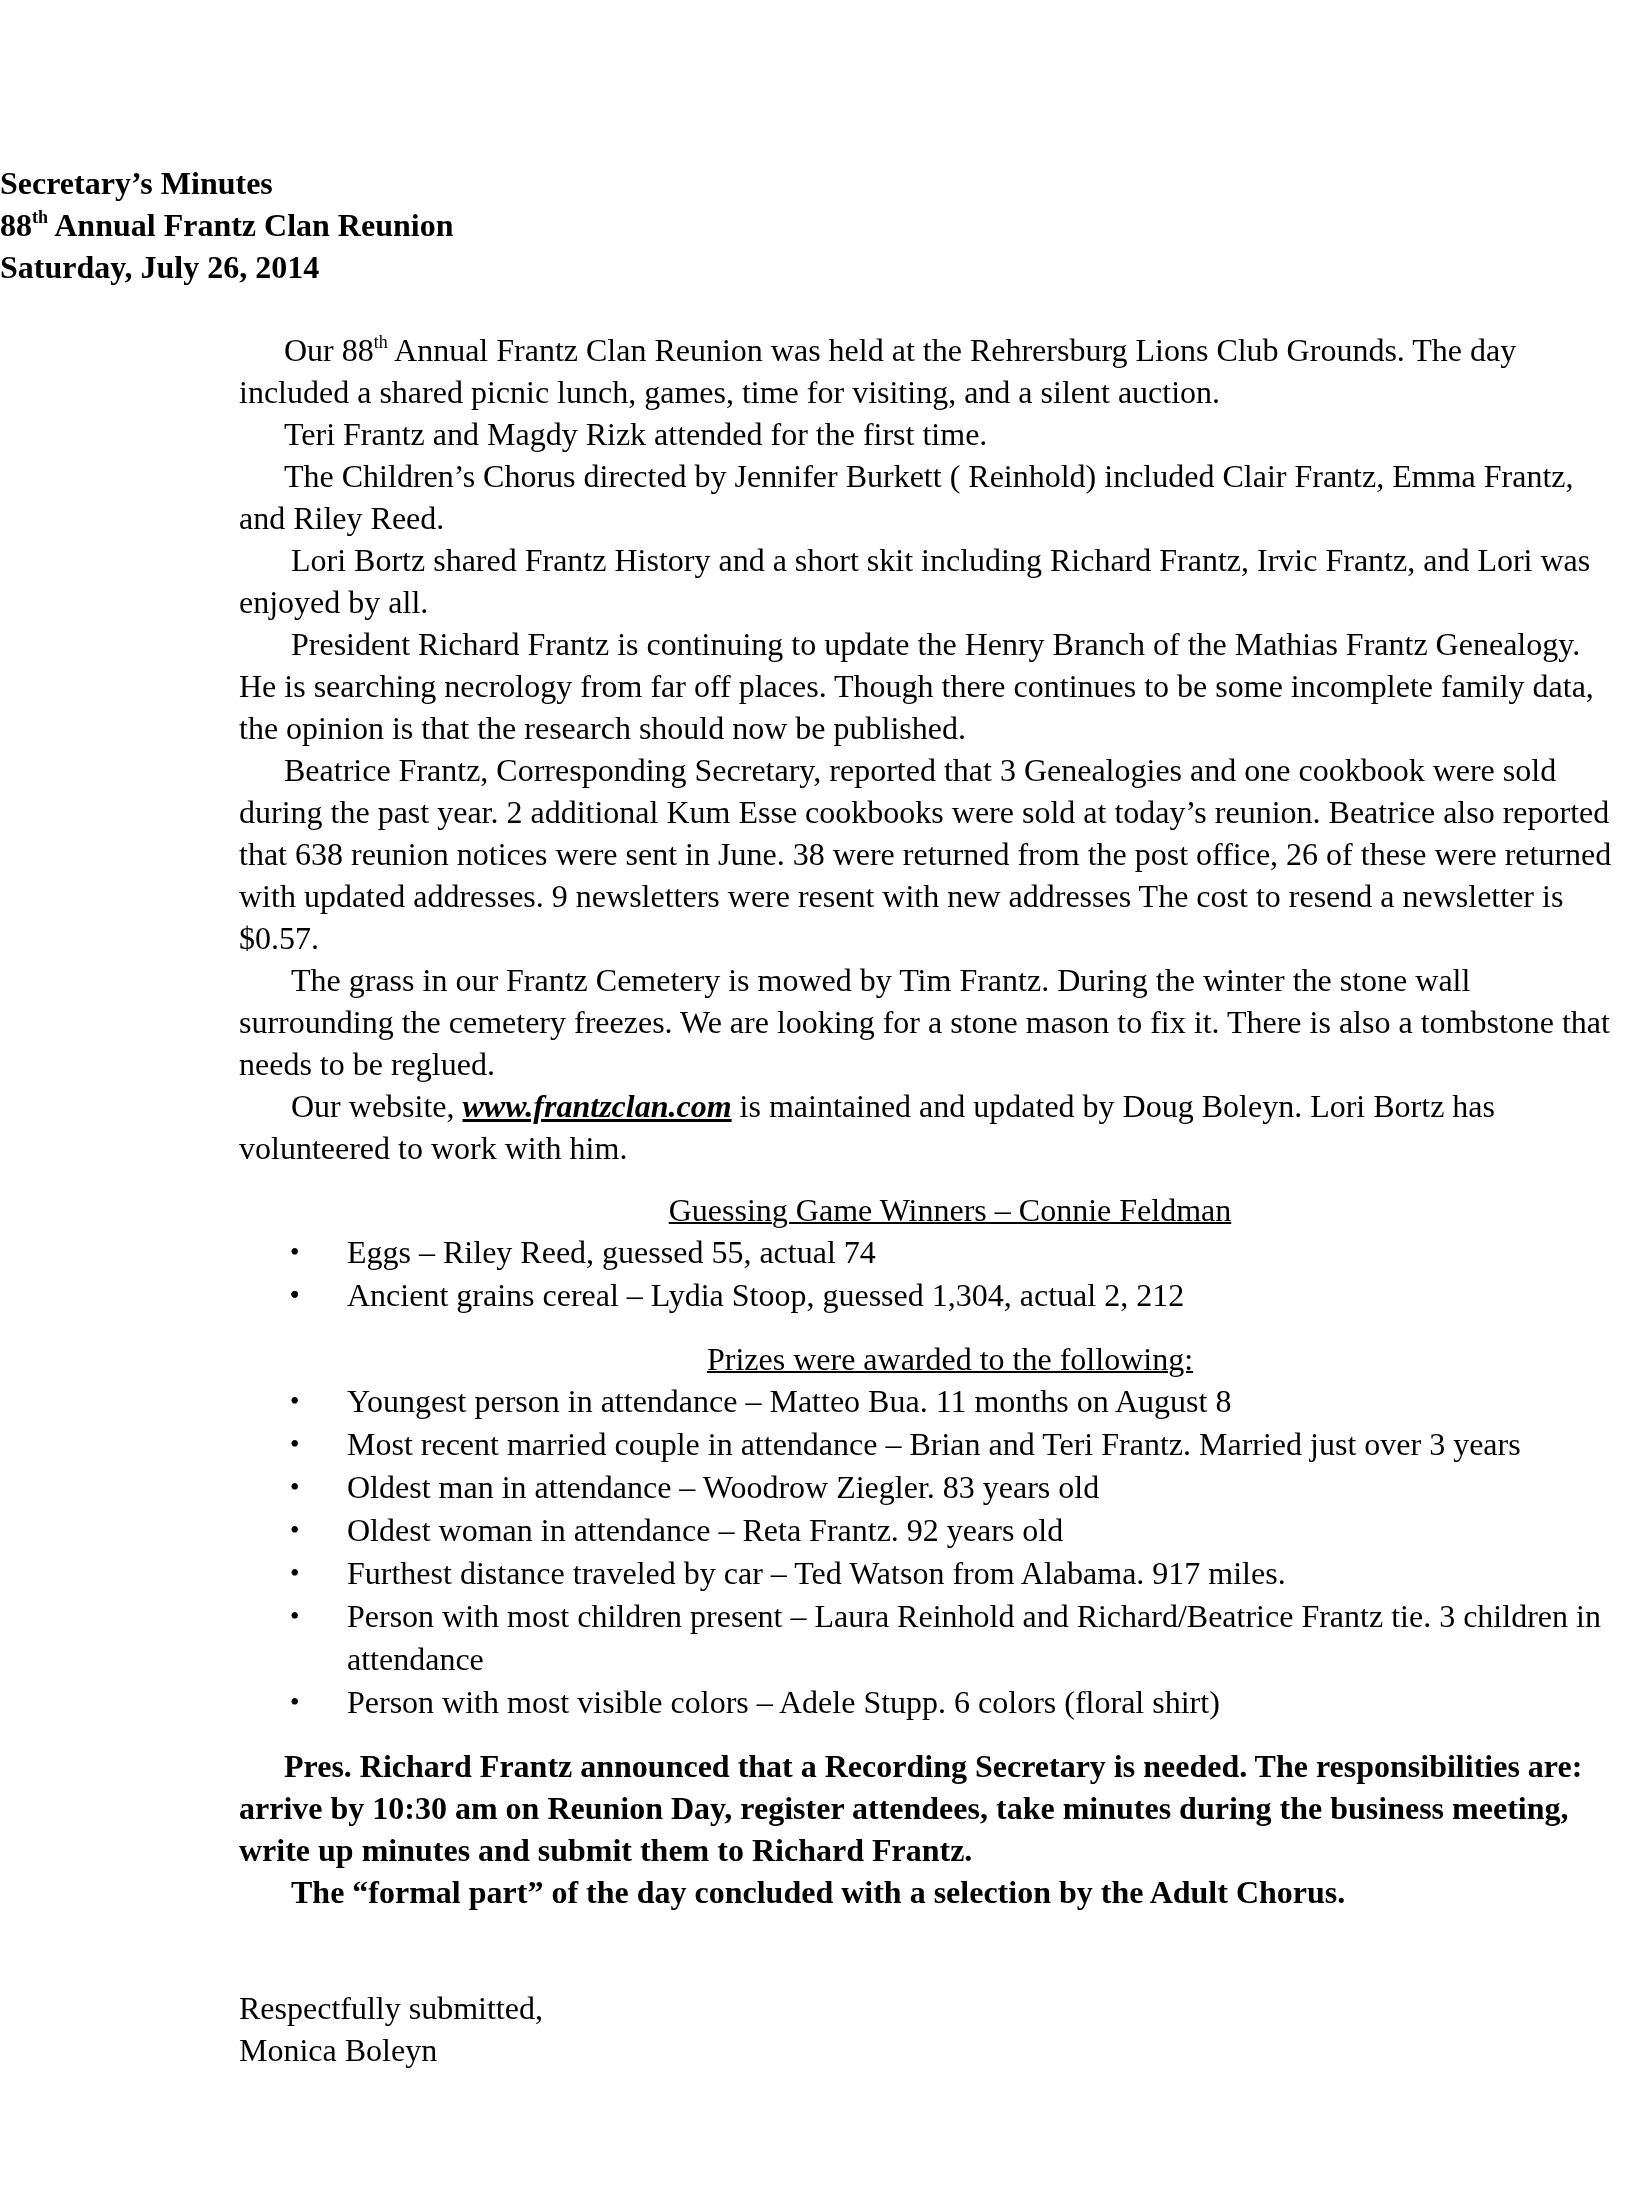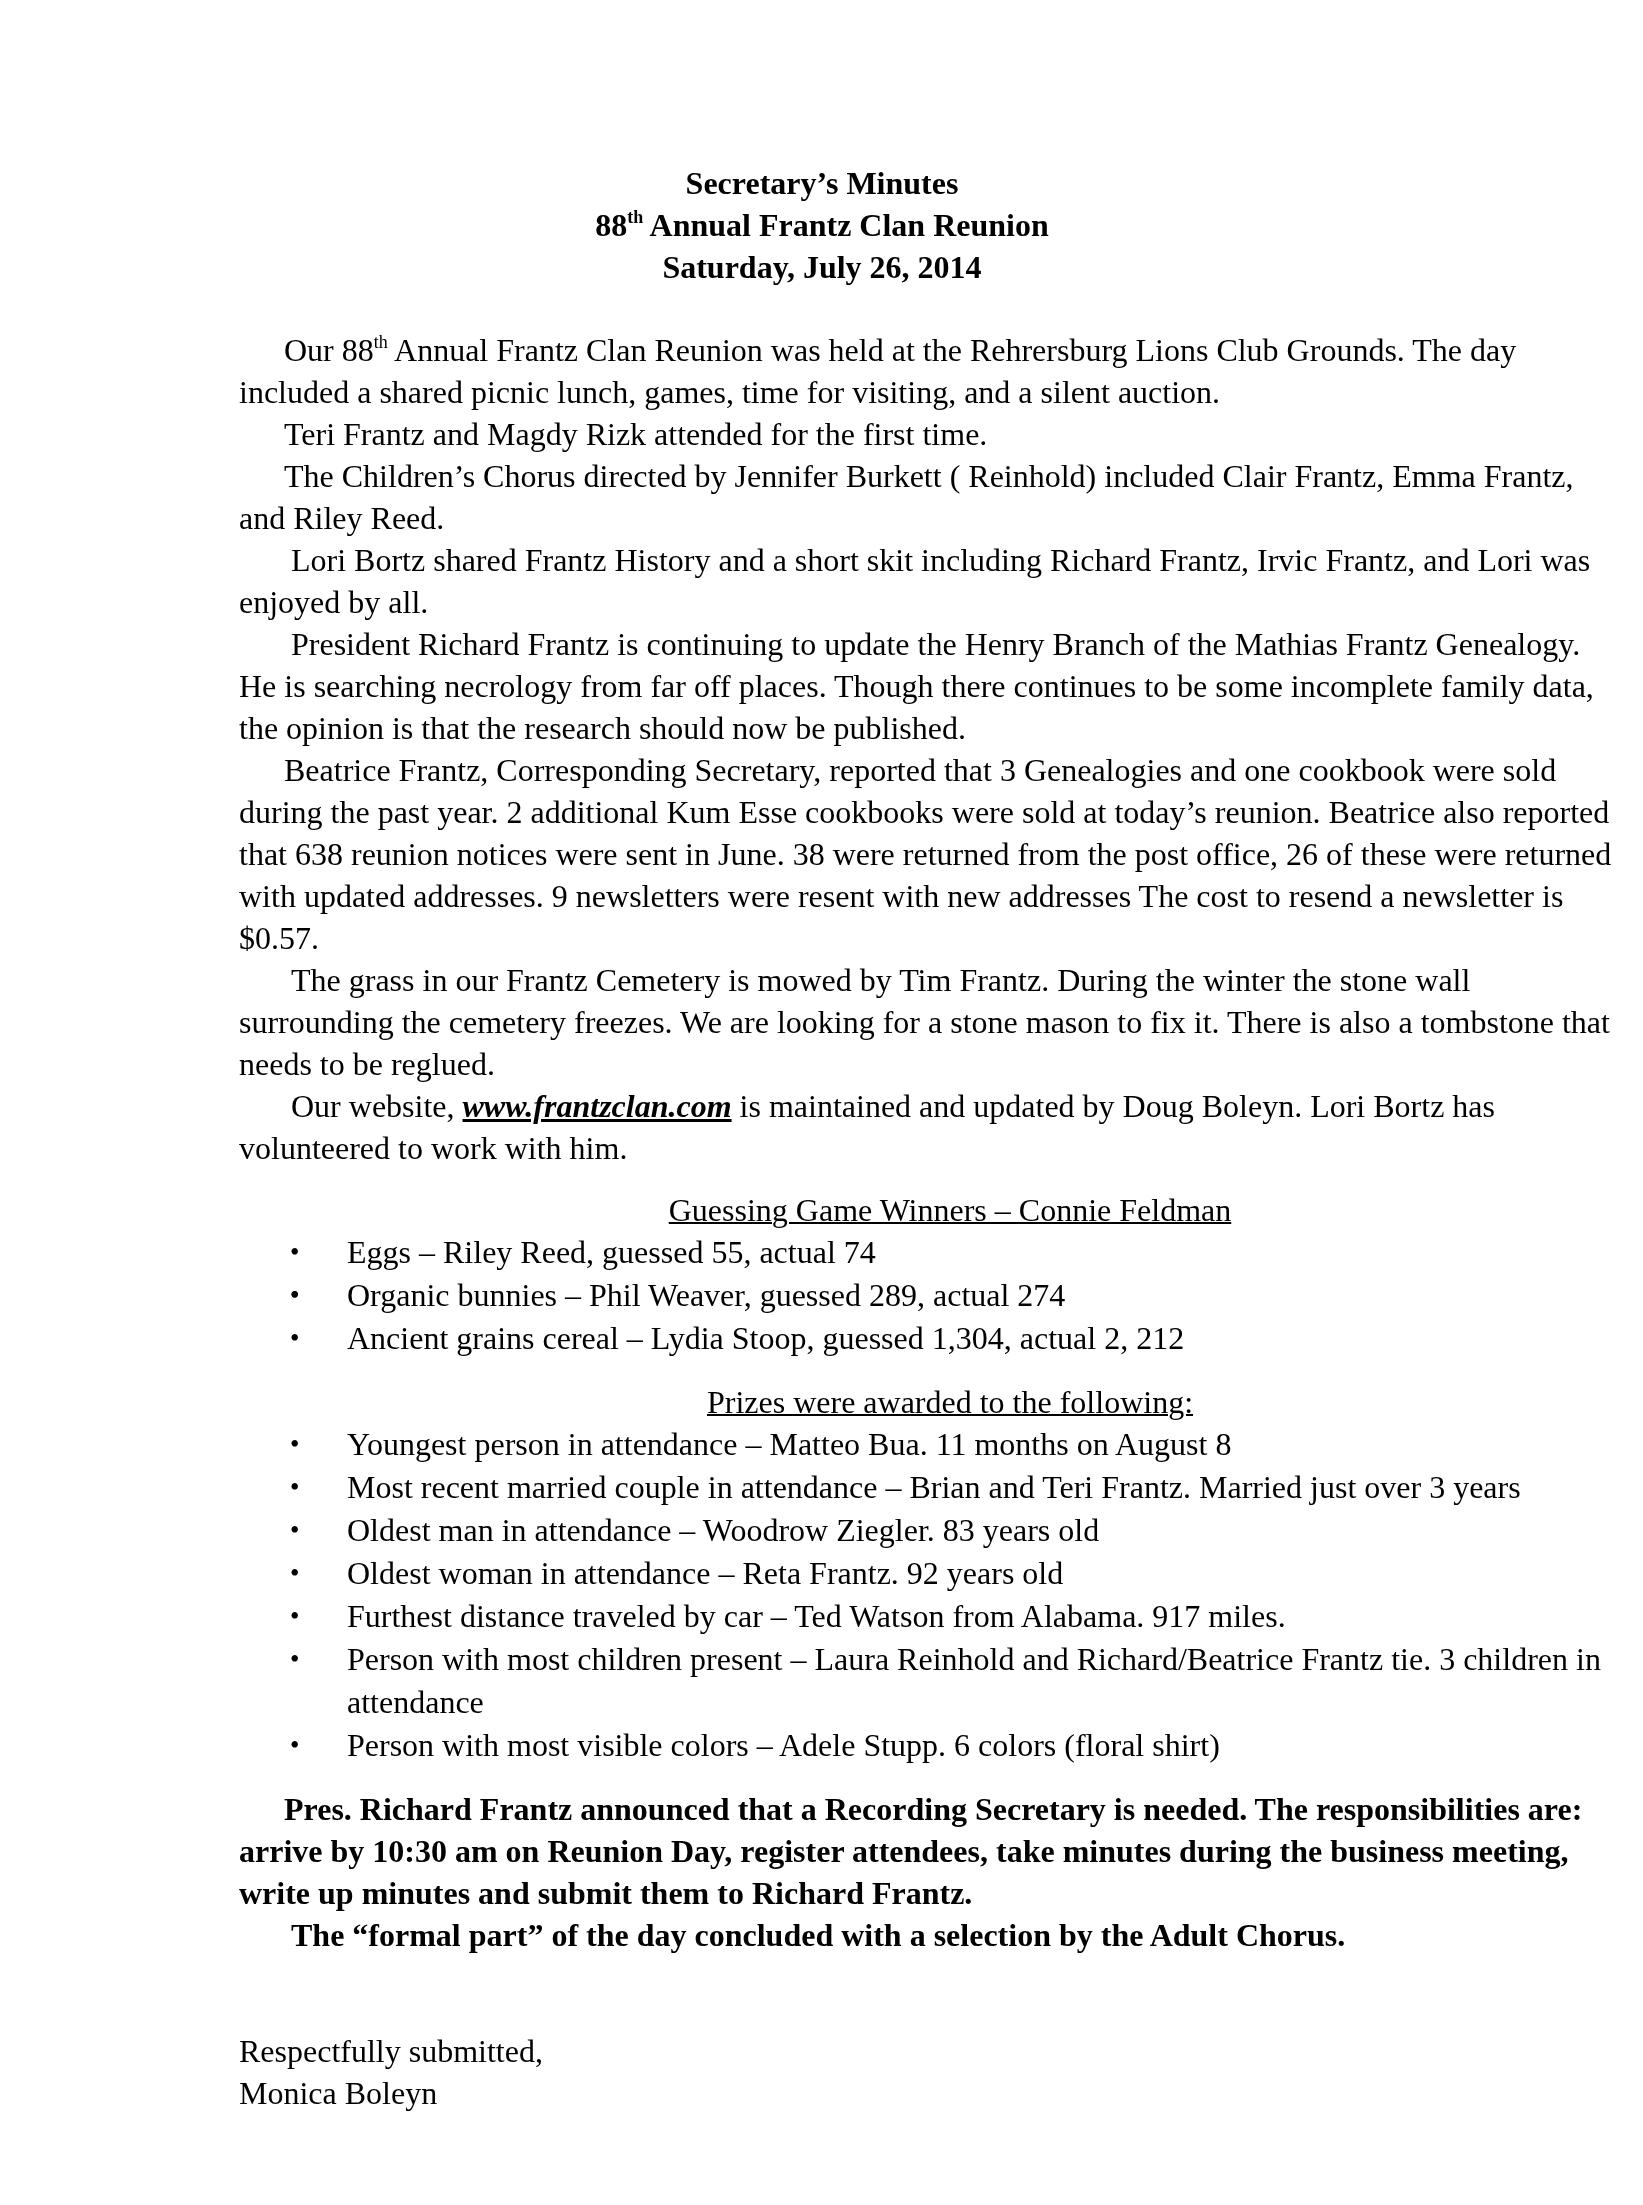--- a/index.html
+++ b/index.html
@@ -1,21 +1,21 @@
 <!DOCTYPE html>
 <html style="font-size:11.2px"><head>
 <meta charset="utf-8">
 <style>
   html, body { margin: 0; padding: 0; background: #ffffff; }
   body {
     width: 1644px; height: 2205px; position: relative; overflow: hidden;
     font-family: "Liberation Serif", "DejaVu Serif", serif; color: #000;
   }
   .page { position: absolute; left: 239px; top: 162px; width: 1377px; }
-  .title-block { text-align: center; font-weight: bold; font-size: 32px; line-height: 42px; margin-left: 0; width: 1406px; }
+  .title-block { text-align: left; font-weight: bold; font-size: 32px; line-height: 42px; margin-left: 0; width: 1406px; }
   .title-block sup { font-size: 18px; vertical-align: 12.6px; line-height: 0; }
   .body-text { font-size: 32px; line-height: 42px; margin-top: 41px; }
   .para { margin: 0; }
   .indent { text-indent: 45px; }
   .indent2 { text-indent: 52px; }
   .body-text sup { font-size: 18px; vertical-align: 12.6px; line-height: 0; }
   .link { font-weight: bold; font-style: italic; text-decoration: underline; text-decoration-thickness: 2.8px; color: #000; }
   .list-heading { margin-top: 19.7px; padding-left: 45px; text-decoration: underline; text-decoration-thickness: 2.1px; text-align: center; }
   ul.bullets { list-style: none; margin: 0; padding: 0; }
   ul.bullets li { position: relative; padding-left: 108px; line-height: 43px; }
@@ -42,21 +42,21 @@
     <p class="para indent2">Lori Bortz shared Frantz History and a short skit including Richard Frantz, Irvic Frantz, and Lori was enjoyed by all.</p>
     <p class="para indent2">President Richard Frantz is continuing to update the Henry Branch of the Mathias Frantz Genealogy. He is searching necrology from far off places. Though there continues to be some incomplete family data, the opinion is that the research should now be published.</p>
     <p class="para indent">Beatrice Frantz, Corresponding Secretary, reported that 3 Genealogies and one cookbook were sold during the past year. 2 additional Kum Esse cookbooks were sold at today’s reunion. Beatrice also reported that 638 reunion notices were sent in June. 38 were returned from the post office, 26 of these were returned with updated addresses. 9 newsletters were resent with new addresses The cost to resend a newsletter is $0.57.</p>
     <p class="para indent2">The grass in our Frantz Cemetery is mowed by Tim Frantz.  During the winter the stone wall surrounding the cemetery freezes.  We are looking for a stone mason to fix it. There is also a tombstone that needs to be reglued.</p>
     <p class="para indent2"><span>Our website, </span><a class="link">www.frantzclan.com</a><span> is maintained and updated by Doug Boleyn. Lori Bortz has volunteered to work with him.</span></p>
 
     <div class="list-heading">Guessing Game Winners – Connie Feldman</div>
     <ul class="bullets">
       <li><span class="bullet">•</span><span>Eggs – Riley Reed, guessed 55, actual 74</span></li>
       <li><span class="bullet">•</span></li>
-      <li><span class="bullet">•</span><span>Organic bunnies – Phil Weaver, guessed 289, actual 274</span></li>
+      <li><span class="bullet">•</span></li>
       <li><span class="bullet">•</span><span>Ancient grains cereal – Lydia Stoop, guessed 1,304, actual 2, 212</span></li>
     </ul>
 
     <div class="section-gap"></div>
     <div class="list-heading" style="margin-top:0;">Prizes were awarded to the following:</div>
     <ul class="bullets">
       <li><span class="bullet">•</span><span>Youngest person in attendance – Matteo Bua.  11 months on August 8</span></li>
       <li><span class="bullet">•</span><span>Most recent married couple in attendance – Brian and Teri Frantz.  Married just over 3 years</span></li>
       <li><span class="bullet">•</span><span>Oldest man in attendance – Woodrow Ziegler.  83 years old</span></li>
       <li><span class="bullet">•</span><span>Oldest woman in attendance – Reta Frantz.  92 years old</span></li>

